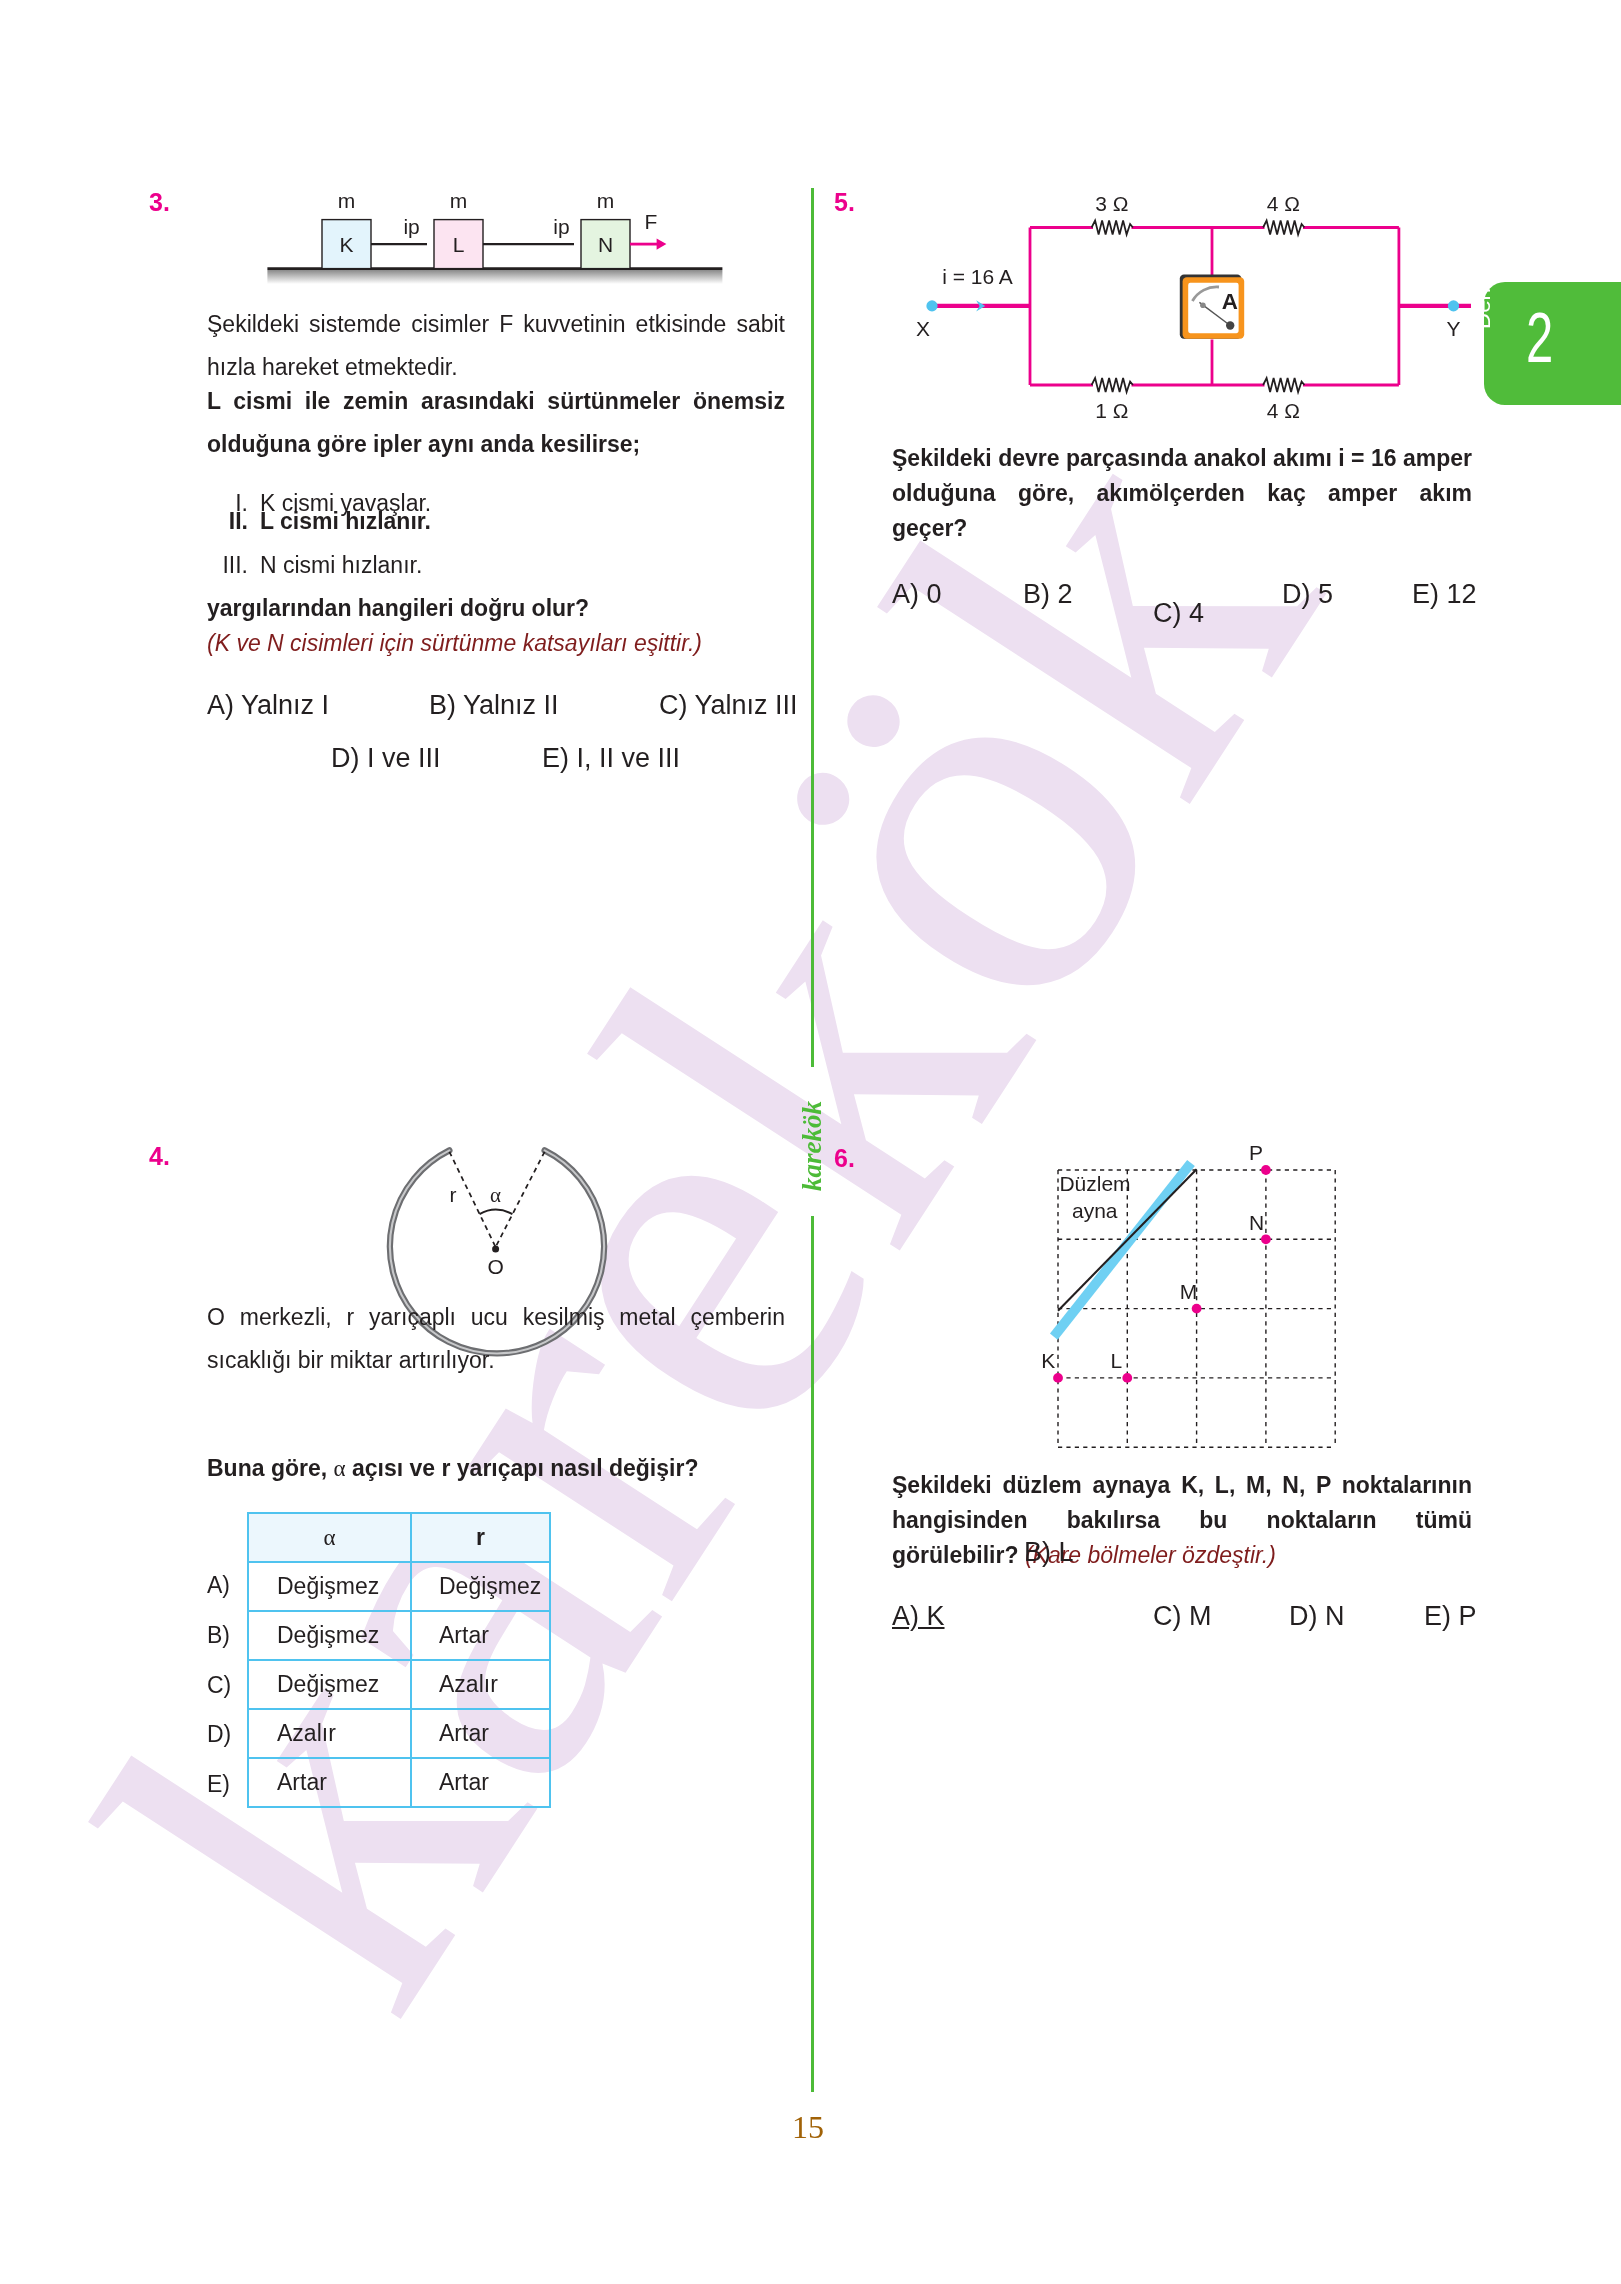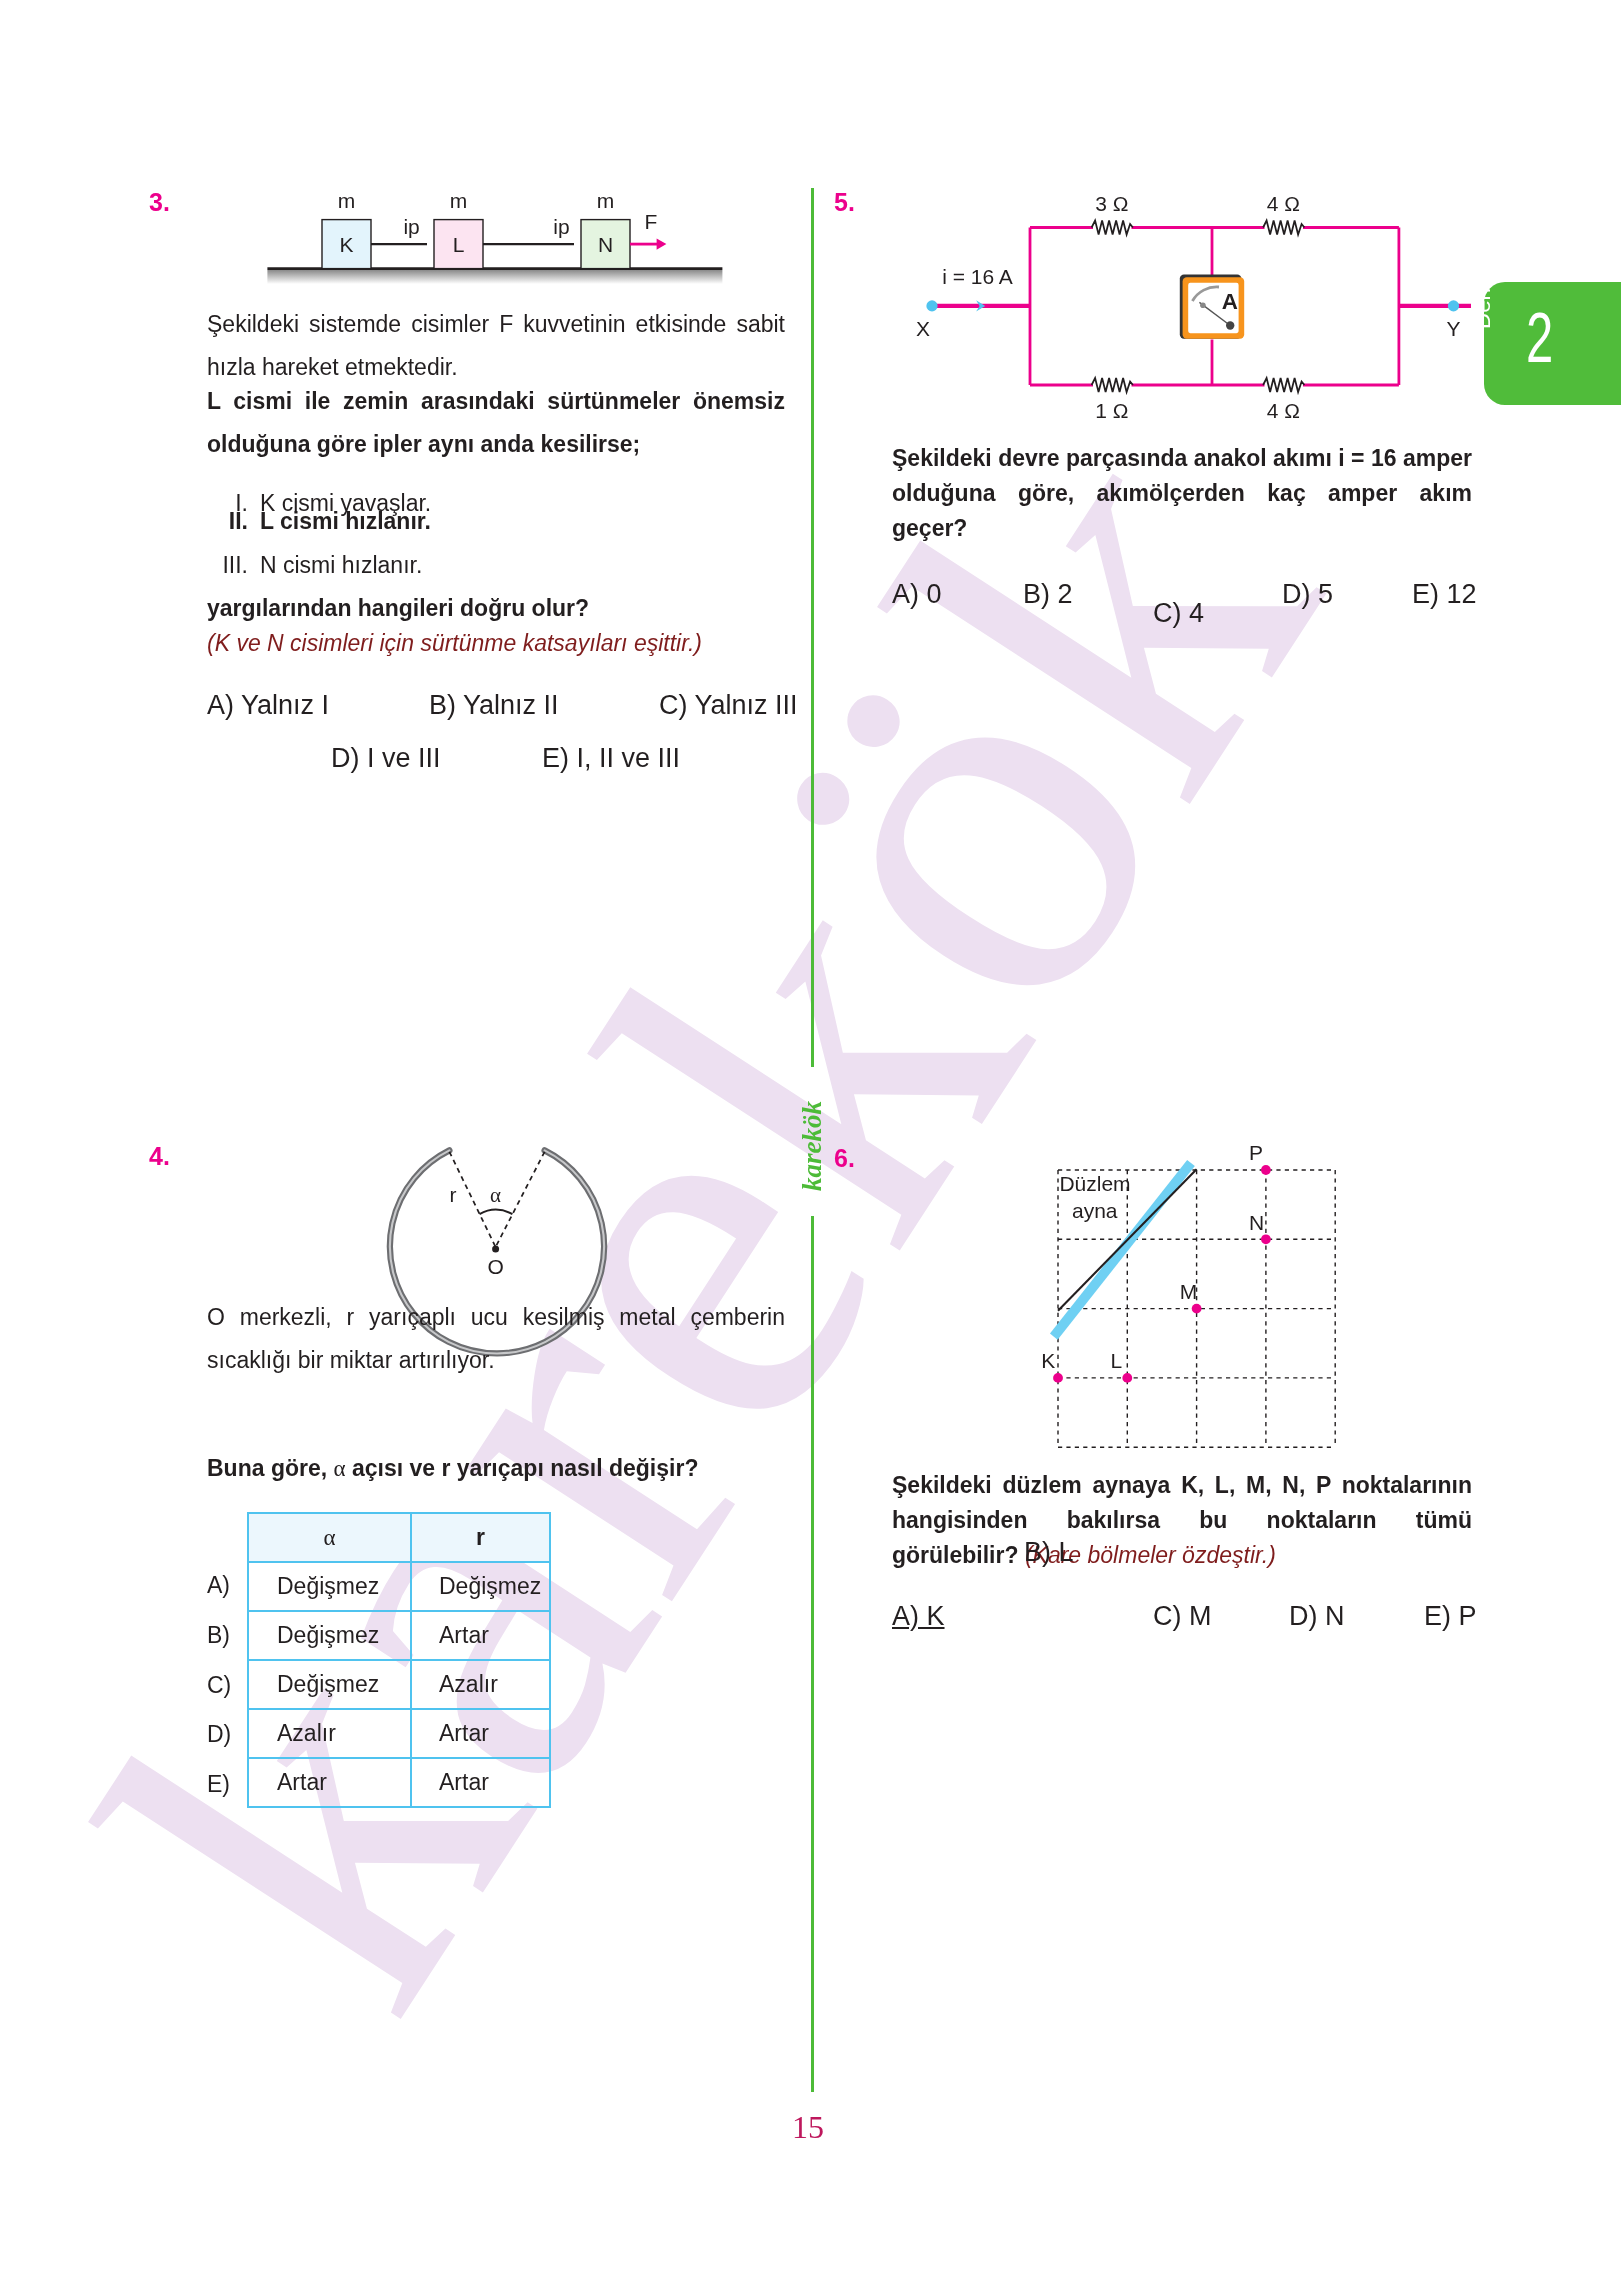--- a/index.html
+++ b/index.html
@@ -18,21 +18,21 @@
   .tab { position: absolute; left: 1484px; top: 282px; width: 138px; height: 123px;
          background: #50bc3a; border-radius: 21px 0 0 21px; }
   .tab-word { position: absolute; left: 1470px; top: 329px; color: #fff; font-size: 22.4px;
               transform: rotate(-90deg); transform-origin: left top; width: 105px; }
   .tab-num { position: absolute; left: 1526px; top: 298px; color: #fff; font-size: 70px;
              font-family: "Liberation Sans", sans-serif; transform: scaleX(0.7); transform-origin: left top; }
   .karekok-v { position: absolute; left: 797px; top: 1191px; color: #4dbb38; font-style: italic;
                font-weight: bold; font-size: 27px; font-family: "Liberation Serif", serif;
                transform: rotate(-90deg); transform-origin: left top; white-space: nowrap; }
   .pagenum { position: absolute; left: 792px; top: 2109px; font-size: 32px;
-             font-family: "Liberation Serif", serif; color: #be185d; }
+             font-family: "Liberation Serif", serif; color: #a16207; }
   table.q4 { position: absolute; left: 247px; top: 1512px; border-collapse: collapse;
              font-size: 23px; }
   table.q4 td, table.q4 th { border: 2.1px solid #4fc3ef; height: 47px; padding: 0 0 0 28px;
              text-align: left; font-weight: normal; }
   table.q4 th { background: #ecf7fd; text-align: center; padding: 0; }
   table.q4 .c1 { width: 161px; }
   table.q4 .c2 { width: 137px; }
   .rowlbl { position: absolute; left: 207px; font-size: 23px; }
 </style>
 </head>

